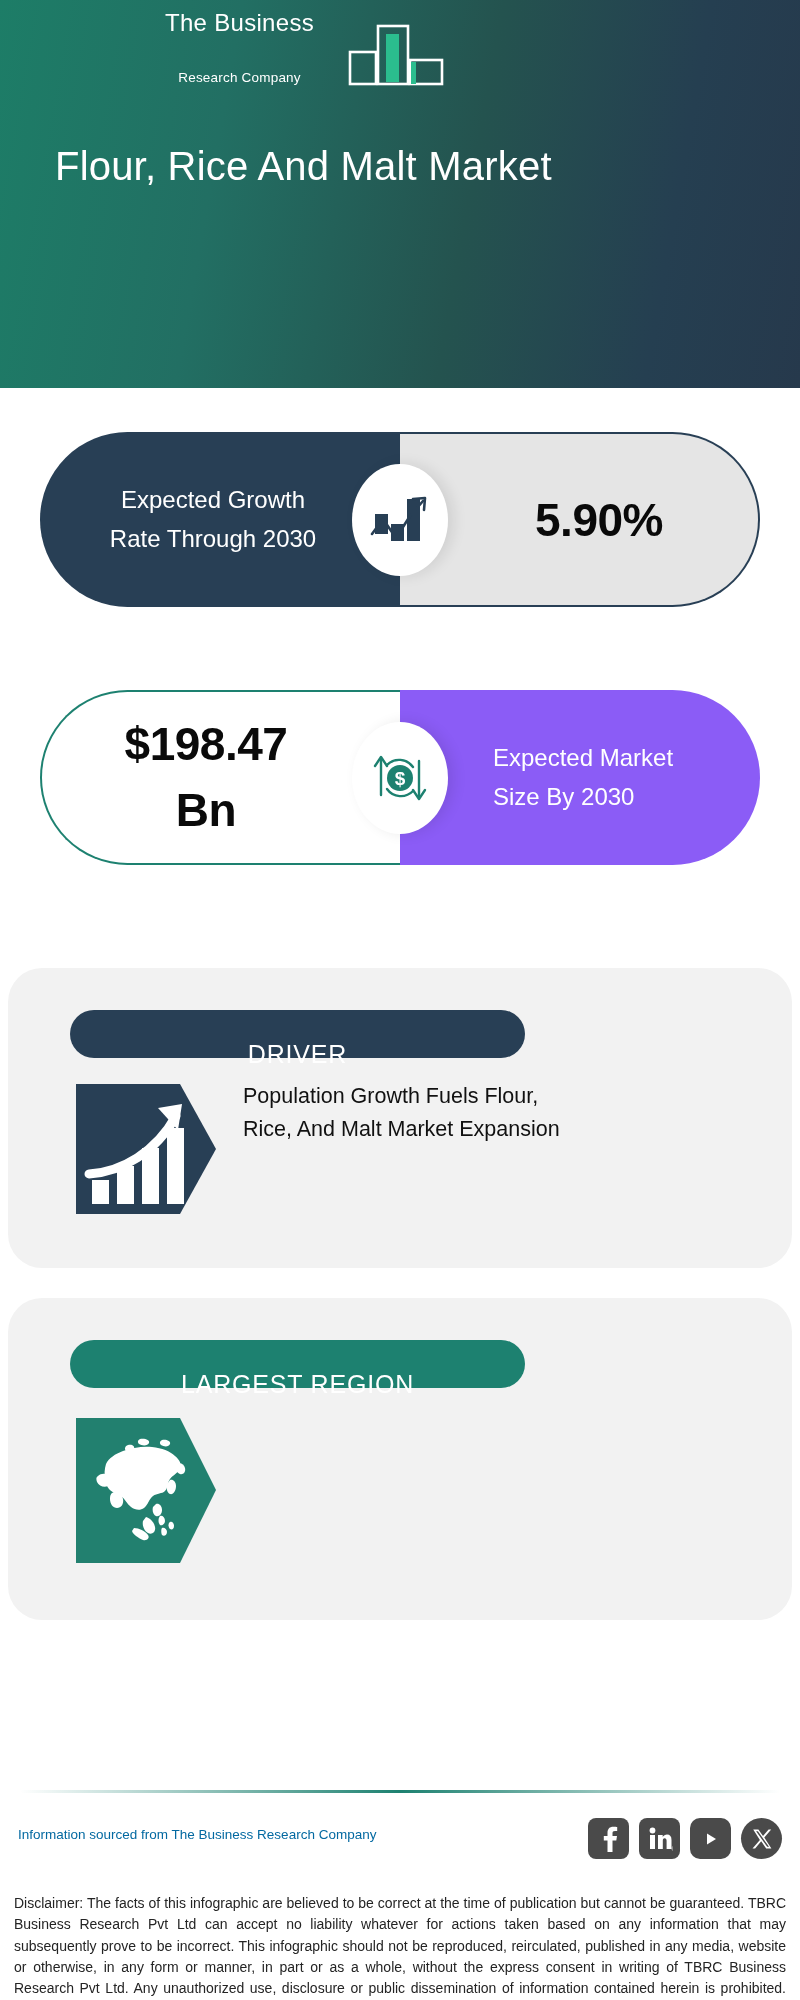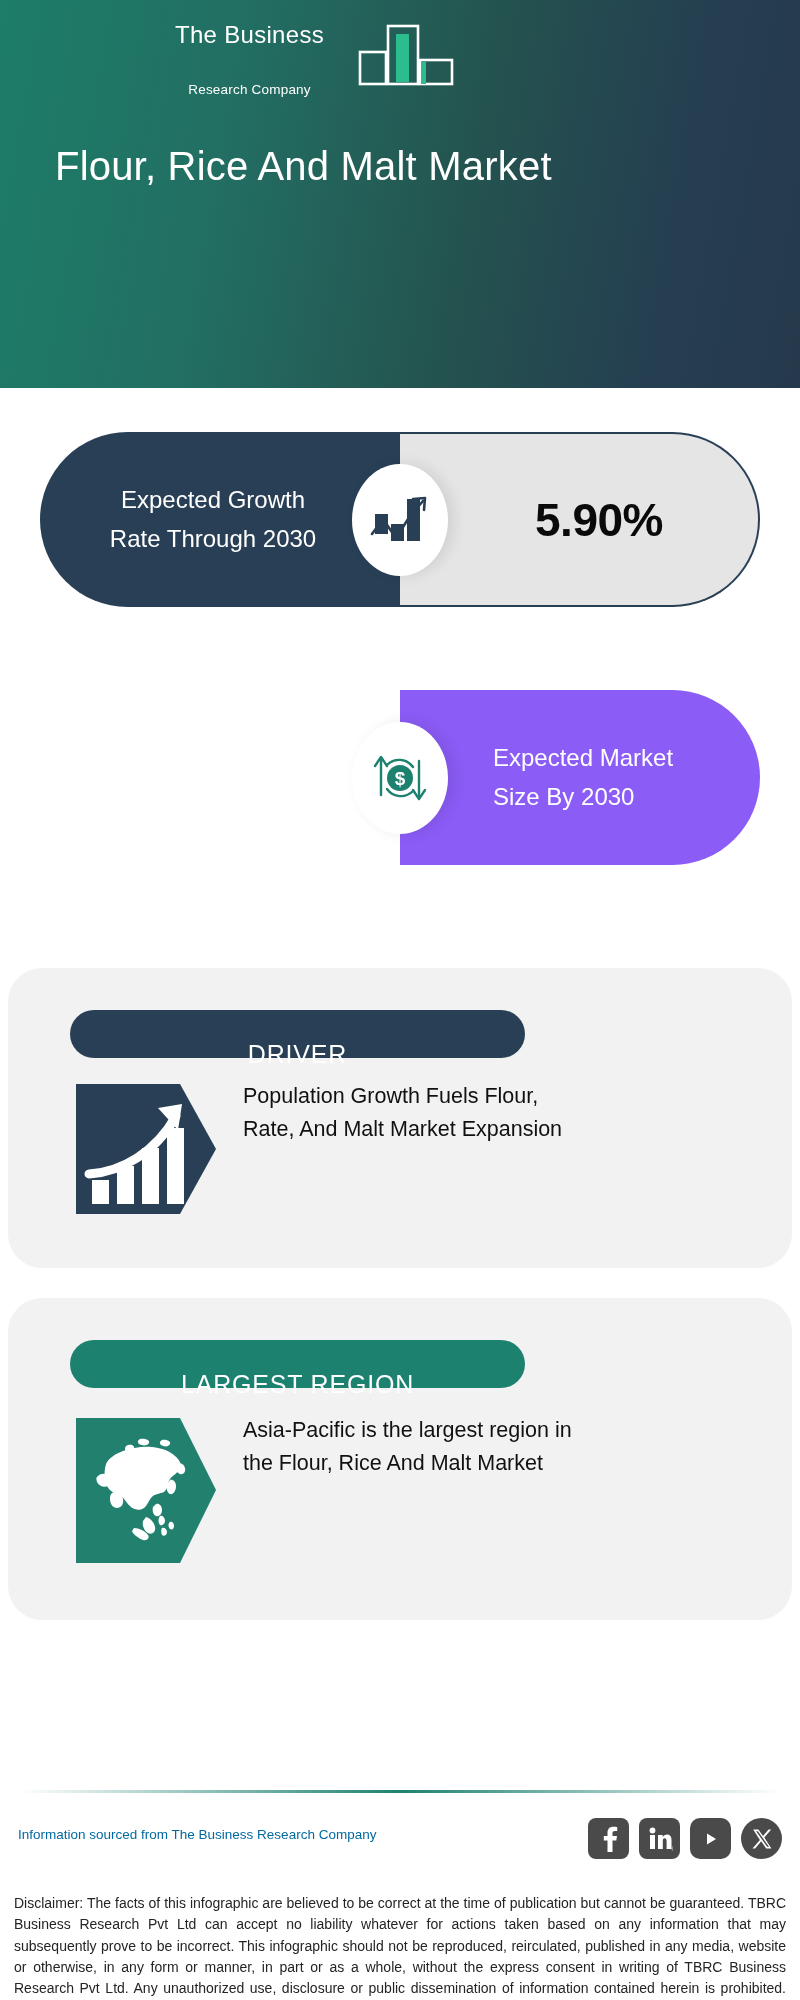--- a/index.html
+++ b/index.html
@@ -17,25 +17,26 @@
   .header {
     position: relative;
     width: 800px;
     height: 388px;
     background: linear-gradient(100deg, #1d7d67 0%, #226f63 28%, #24534f 58%, #253f51 82%, #26394c 100%);
     overflow: hidden;
   }
 
   .logo-wrap {
     position: absolute;
-    left: 175px;
+    left: 165px;
     top: 22px;
     width: 250px;
     height: 68px;
     display: flex;
+    align-items: flex-end;
     gap: 32px;
   }
   .logo-text {
     display: flex;
     flex-direction: column;
     align-items: center;
     padding-bottom: 4px;
   }
   .logo-line1 {
     color: #ffffff;
@@ -318,20 +319,23 @@
       <rect x="6" y="23" width="13" height="20" fill="#283f55"></rect>
       <rect x="22" y="33" width="13" height="17" fill="#283f55"></rect>
       <rect x="38" y="8" width="13" height="42" fill="#283f55"></rect>
       <path d="M3 43 L14 28 L27 47 L41 25 L54 10" fill="none" stroke="#283f55" stroke-width="2.6" stroke-linecap="round" stroke-linejoin="round"></path>
       <path d="M44 8 L56 7 L55 19" fill="none" stroke="#283f55" stroke-width="2.6" stroke-linecap="round" stroke-linejoin="round"></path>
     </svg>
   </div>
 </div>
 
 <div class="stat-card stat-card-2">
+  <div class="half half-left c2-left">
+    <div class="value">$198.47 Bn</div>
+  </div>
   <div class="half half-right c2-right">
     <div class="label">Expected Market Size By 2030</div>
   </div>
   <div class="badge-circle">
     <svg width="62" height="62" viewBox="0 0 62 62">
       <circle cx="31" cy="31" r="13" fill="#1d8170"></circle>
       <text x="31" y="38" text-anchor="middle" font-family="Liberation Sans, sans-serif" font-size="19" font-weight="700" fill="#ffffff">$</text>
       <path d="M44 20 A17 17 0 0 0 18 18" fill="none" stroke="#1d8170" stroke-width="2.4" stroke-linecap="round"></path>
       <path d="M18 42 A17 17 0 0 0 44 44" fill="none" stroke="#1d8170" stroke-width="2.4" stroke-linecap="round"></path>
       <path d="M12 48 L12 12" fill="none" stroke="#1d8170" stroke-width="2.4" stroke-linecap="round"></path>
@@ -351,21 +355,21 @@
       <svg width="140" height="130" viewBox="0 0 140 130">
         <path d="M0 0 H104 L140 65 L104 130 H0 Z" fill="#283f55"></path>
         <rect x="16" y="96" width="17" height="24" fill="#ffffff"></rect>
         <rect x="41" y="82" width="17" height="38" fill="#ffffff"></rect>
         <rect x="66" y="64" width="17" height="56" fill="#ffffff"></rect>
         <rect x="91" y="44" width="17" height="76" fill="#ffffff"></rect>
         <path d="M13 90 C46 88 80 68 100 32" fill="none" stroke="#ffffff" stroke-width="9" stroke-linecap="round"></path>
         <path d="M82 24 L106 20 L102 46 Z" fill="#ffffff"></path>
       </svg>
     </div>
-    <div class="panel-text">Population Growth Fuels Flour, Rate, And Malt Market Expansion</div>
+    <div class="panel-text">Population Growth Fuels Flour, Rice, And Malt Market Expansion</div>
   </div>
 </div>
 
 <div class="panel panel-region">
   <div class="pill pill-region">
     <span>LARGEST REGION</span>
   </div>
   <div class="panel-body">
     <div class="icon-shape">
       <svg width="140" height="145" viewBox="0 0 140 145">
@@ -384,21 +388,20 @@
           <path d="M70 99 C74 100 78 104 79 109 C80 114 76 117 72 115 C68 113 66 107 67 103 Z"></path>
           <path d="M58 110 C63 110 69 113 72 117 C74 120 71 123 67 122 C62 120 57 116 56 113 Z"></path>
           <path d="M86 110 C88 109 91 111 91 114 C91 117 88 119 86 117 C85 115 85 111 86 110 Z"></path>
           <path d="M94 104 C96 103 98 105 98 108 C98 111 96 112 94 111 C92 109 92 105 94 104 Z"></path>
           <path d="M52 27 C56 26 59 28 58 31 C57 34 53 35 50 33 C48 31 49 28 52 27 Z"></path>
           <path d="M64 21 C69 20 74 22 73 25 C72 28 66 28 63 26 C61 24 62 22 64 21 Z"></path>
           <path d="M86 22 C90 21 95 23 94 26 C93 29 88 29 85 27 C83 25 84 23 86 22 Z"></path>
         </g>
       </svg>
     </div>
-    <div class="panel-text">Asia-Pacific is the largest region in the Flour, Rice And Malt Market</div>
   </div>
 </div>
 
 <div class="divider"></div>
 
 <div class="footer-text">
   <div>Information sourced from The Business Research Company</div>
 </div>
 
 <div class="social-row">

